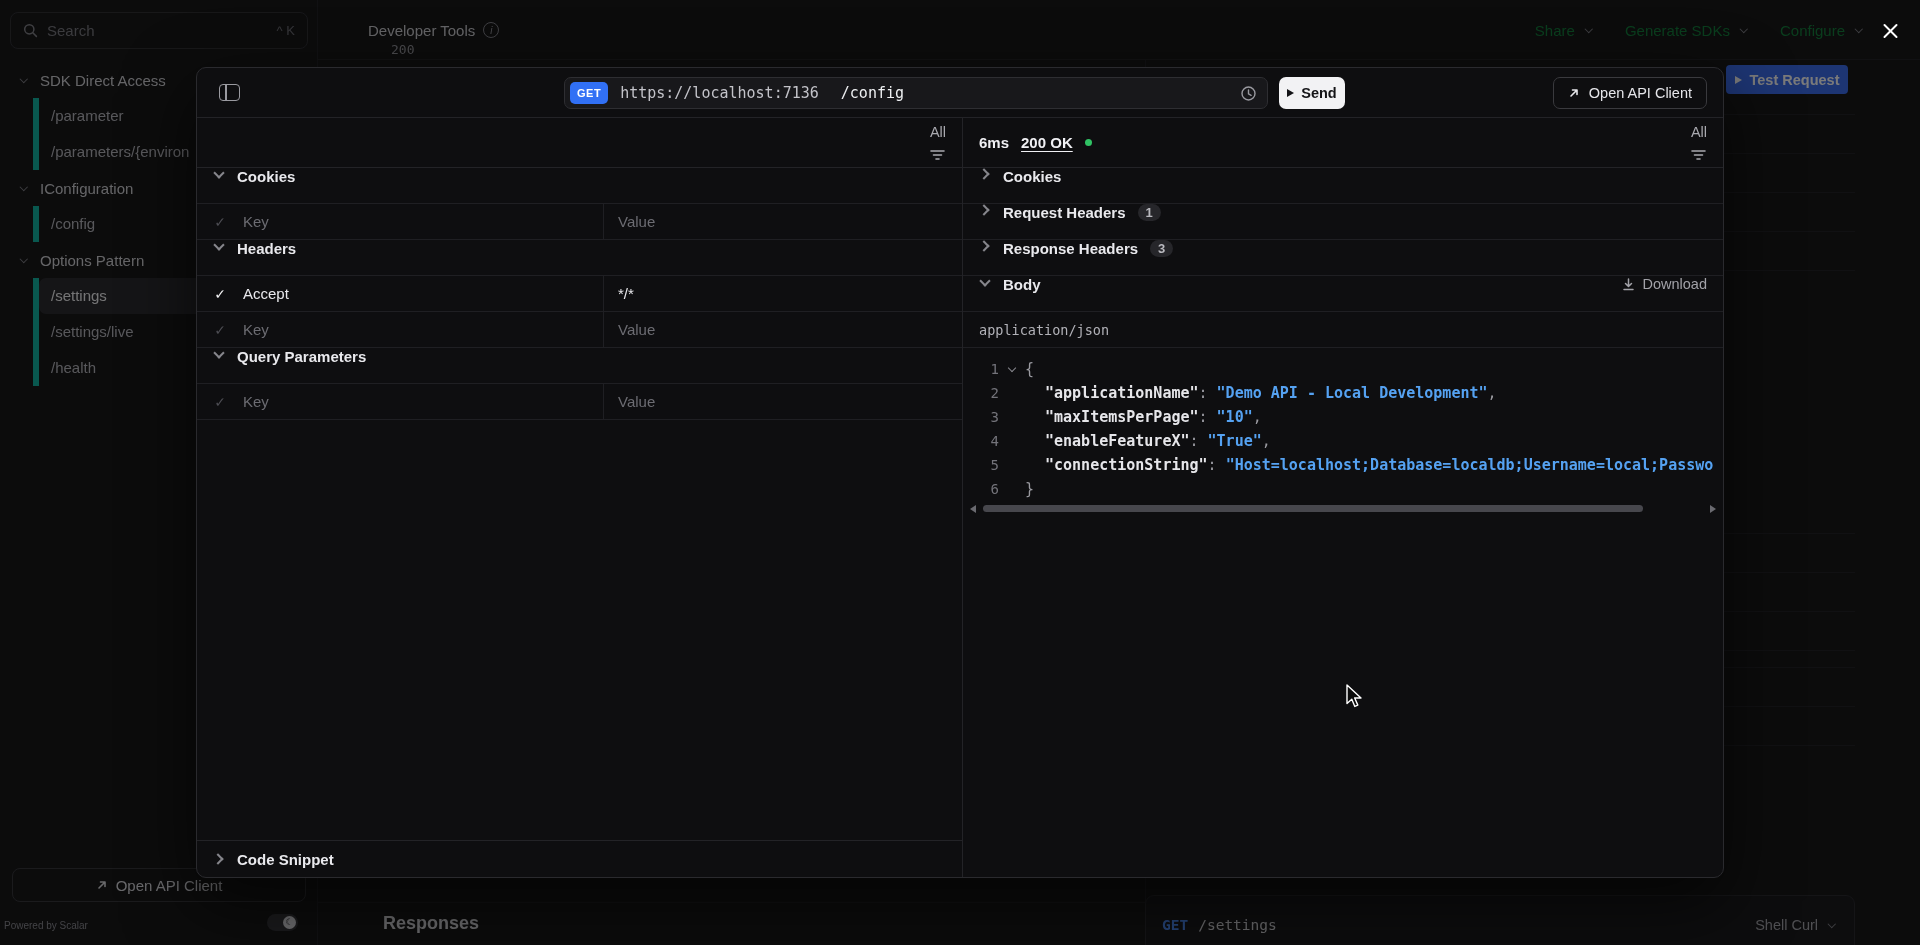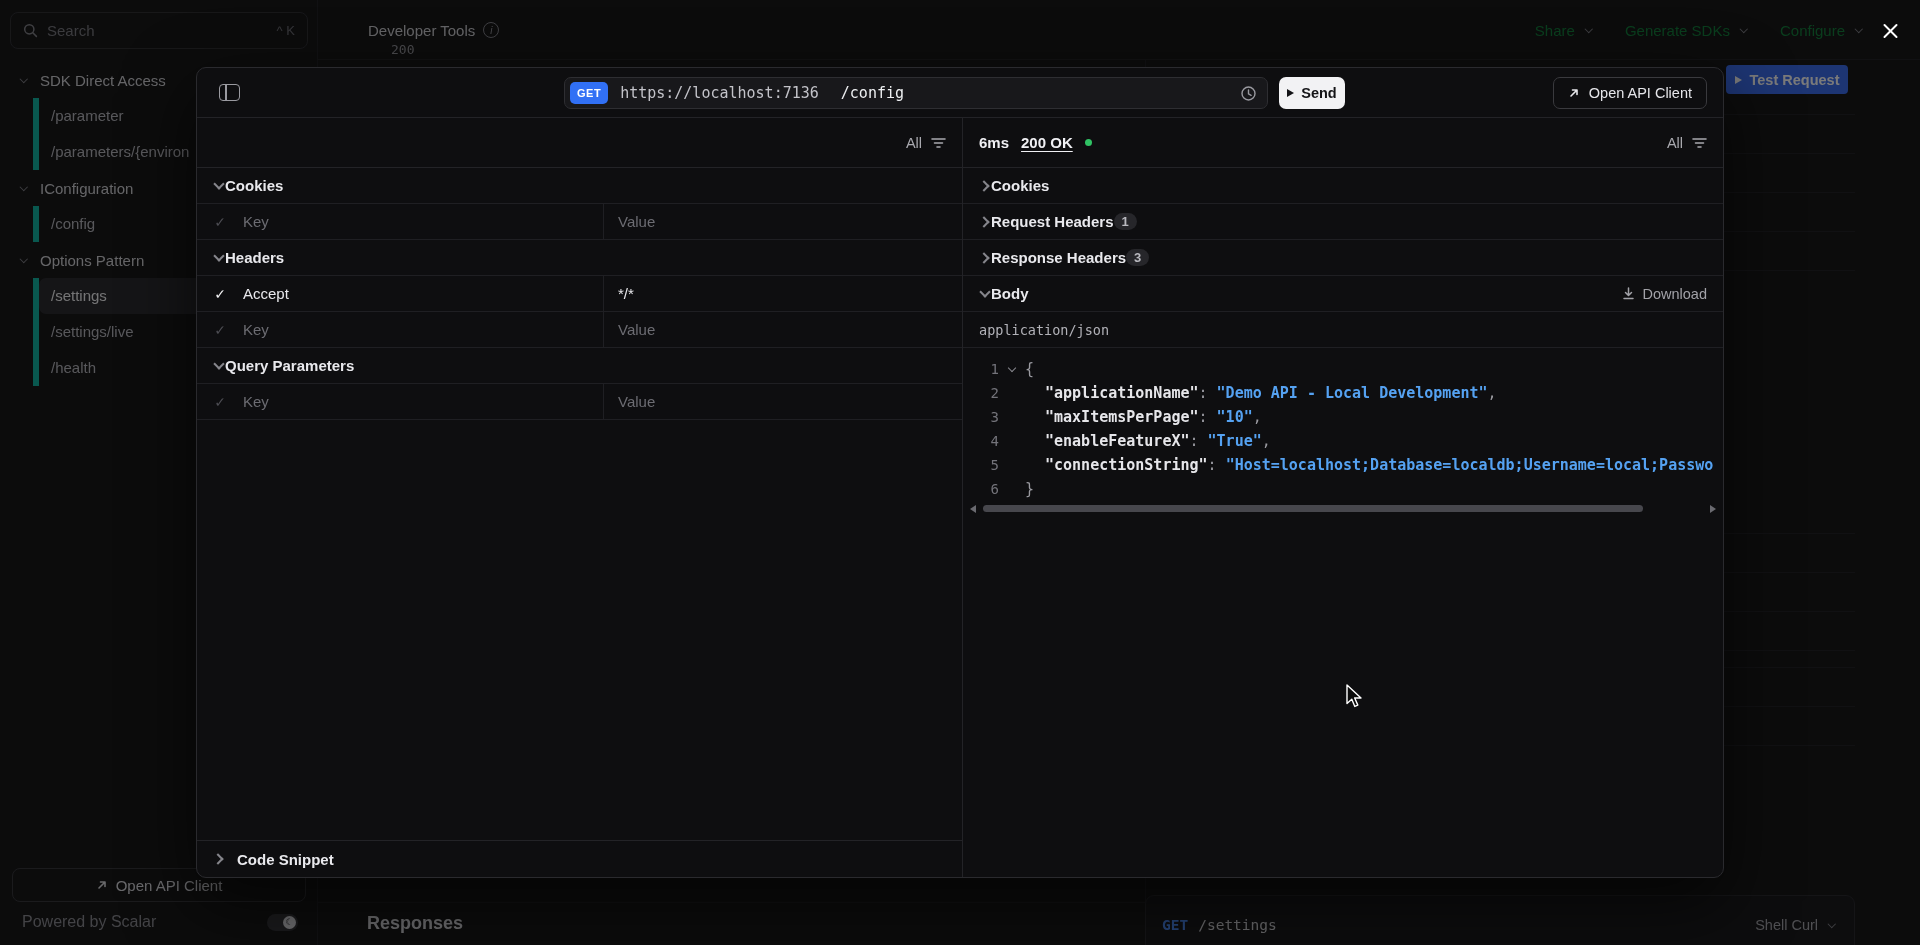--- a/index.html
+++ b/index.html
@@ -26,21 +26,21 @@
   .nav{position:absolute;left:10px;top:62px;width:300px;}
   .nav-group{height:36px;display:flex;align-items:center;gap:10px;padding-left:8px;
              font-size:15px;color:#d4d4d8;font-weight:500;}
   .nav-items{margin-left:23px;border-left:6px solid #14b8a6;}
   .nav-item{height:36px;line-height:36px;padding-left:12px;font-size:15px;color:#b9b9bf;
             border-radius:7px;white-space:nowrap;overflow:hidden;}
   .nav-item.selected{background:#2d2d31;color:#f2f2f4;}
   .open-client-btn{position:absolute;left:12px;bottom:43px;width:294px;height:34px;
                    border:1px solid #3a3a3e;border-radius:8px;display:flex;align-items:center;
                    justify-content:center;gap:8px;font-size:15px;color:#dcdce0;}
-  .powered{position:absolute;left:22px;bottom:14px;font-size:16px;color:#8d8d93;margin-top:21px;}
+  .powered{position:absolute;left:4px;bottom:14px;font-size:10px;color:#8d8d93;margin-top:21px;}
   .theme-toggle{position:absolute;left:267px;bottom:14px;width:31px;height:17px;border-radius:9px;
                 background:#38383c;}
   .theme-knob{position:absolute;right:2px;top:2px;width:13px;height:13px;border-radius:50%;
               background:#e2e2e6;color:#19191b;font-size:9px;line-height:13px;text-align:center;}
 
   .bg-topbar{position:absolute;left:318px;right:0;top:0;height:60px;border-bottom:1px solid #242428;}
   .devtools{position:absolute;left:50px;top:0;height:60px;display:flex;align-items:center;gap:8px;
             font-size:15px;color:#cfcfd3;}
   .info-badge{width:16px;height:16px;border:1px solid #84848a;border-radius:50%;font-size:10px;
               color:#9a9aa0;display:flex;align-items:center;justify-content:center;font-style:italic;}
@@ -59,21 +59,21 @@
   .bg-rows{position:absolute;left:1145px;width:710px;border-top:1px solid #242428;}
   .bg-row{height:39px;border-bottom:1px solid #242428;}
   .example-panel{position:absolute;left:1145px;top:895px;width:710px;height:60px;background:#1c1c1f;
                  border:1px solid #2c2c30;border-radius:9px 9px 0 0;display:flex;align-items:center;
                  padding:0 16px;}
   .example-title{display:flex;gap:10px;font-family:"DejaVu Sans Mono",monospace;font-size:14.5px;}
   .example-method{color:#4e8df7;font-weight:bold;}
   .example-path{color:#d8d8dc;}
   .example-client{margin-left:auto;display:flex;align-items:center;gap:8px;color:#a5a5ab;font-size:14.5px;}
   .center-bottom-line{position:absolute;left:318px;top:902px;width:827px;border-top:1px solid #242428;}
-  .responses-h{position:absolute;left:367px;top:913px;font-size:18px;font-weight:600;color:#dedee2;}
+  .responses-h{position:absolute;left:383px;top:913px;font-size:18px;font-weight:600;color:#dedee2;}
 
   
   .overlay{position:absolute;inset:0;background:rgba(0,0,0,0.52);z-index:10;}
   .close-btn{position:absolute;left:1876px;top:17px;z-index:30;width:28px;height:28px;
              display:flex;align-items:center;justify-content:center;cursor:pointer;}
   .close-btn i{position:absolute;width:19px;height:2px;background:#fff;border-radius:1px;}
   .close-btn i:first-child{transform:rotate(45deg);}
   .close-btn i:last-child{transform:rotate(-45deg);}
 
   
@@ -96,27 +96,27 @@
             border-radius:7px;color:#131316;font-size:14.5px;font-weight:600;display:flex;
             align-items:center;justify-content:center;gap:7px;}
   .open-client-modal{position:absolute;right:16px;top:9px;height:32px;padding:0 14px;
                      border:1px solid #3a3a3e;border-radius:7px;display:flex;align-items:center;
                      gap:9px;font-size:14.5px;color:#e6e6ea;}
 
   .modal-body{flex:1;display:flex;min-height:0;}
   .req-panel{width:765px;flex:none;display:flex;flex-direction:column;min-height:0;}
   .res-panel{flex:1;border-left:1px solid #232327;display:flex;flex-direction:column;min-width:0;min-height:0;}
   .subhead{height:50px;flex:none;display:flex;align-items:center;padding:0 16px;border-bottom:1px solid #232327;}
-  .filter{margin-left:auto;display:flex;align-items:center;gap:9px;color:#a9a9af;font-size:14.5px;}
+  .filter{margin-left:auto;display:flex;align-items:center;gap:9px;color:#a9a9af;font-size:14.5px;flex-direction:column;}
   .status-line{display:flex;align-items:center;gap:12px;font-size:15px;}
   .dur{font-weight:700;color:#f0f0f4;}
   .status-ok{font-weight:700;color:#f0f0f4;text-decoration:underline;text-underline-offset:3px;}
   .green-dot{width:7px;height:7px;border-radius:50%;background:#30c264;}
 
-  .sec-h{height:36px;flex:none;display:flex;align-items:center;padding:0 16px;
+  .sec-h{height:36px;flex:none;display:flex;align-items:flex-start;gap:12px;padding:0 16px;
          border-bottom:1px solid #1f1f23;font-size:15px;font-weight:600;color:#e9e9ed;}
   .count{background:#26262a;border-radius:9px;padding:1px 8px;font-size:13px;color:#b9b9bf;font-weight:600;}
   .dl{margin-left:auto;display:flex;align-items:center;gap:8px;color:#a2a2a8;font-size:14.5px;font-weight:400;}
 
   .kv-row{height:36px;flex:none;display:flex;align-items:stretch;border-bottom:1px solid #1f1f23;font-size:15px;}
   .cell-check{width:46px;flex:none;display:flex;align-items:center;justify-content:center;}
   .tick{font-size:14px;color:#4c4c52;}
   .tick.on{color:#f2f2f4;}
   .cell-key{width:360px;flex:none;display:flex;align-items:center;}
   .cell-val{flex:1;display:flex;align-items:center;border-left:1px solid #1f1f23;padding-left:14px;}

